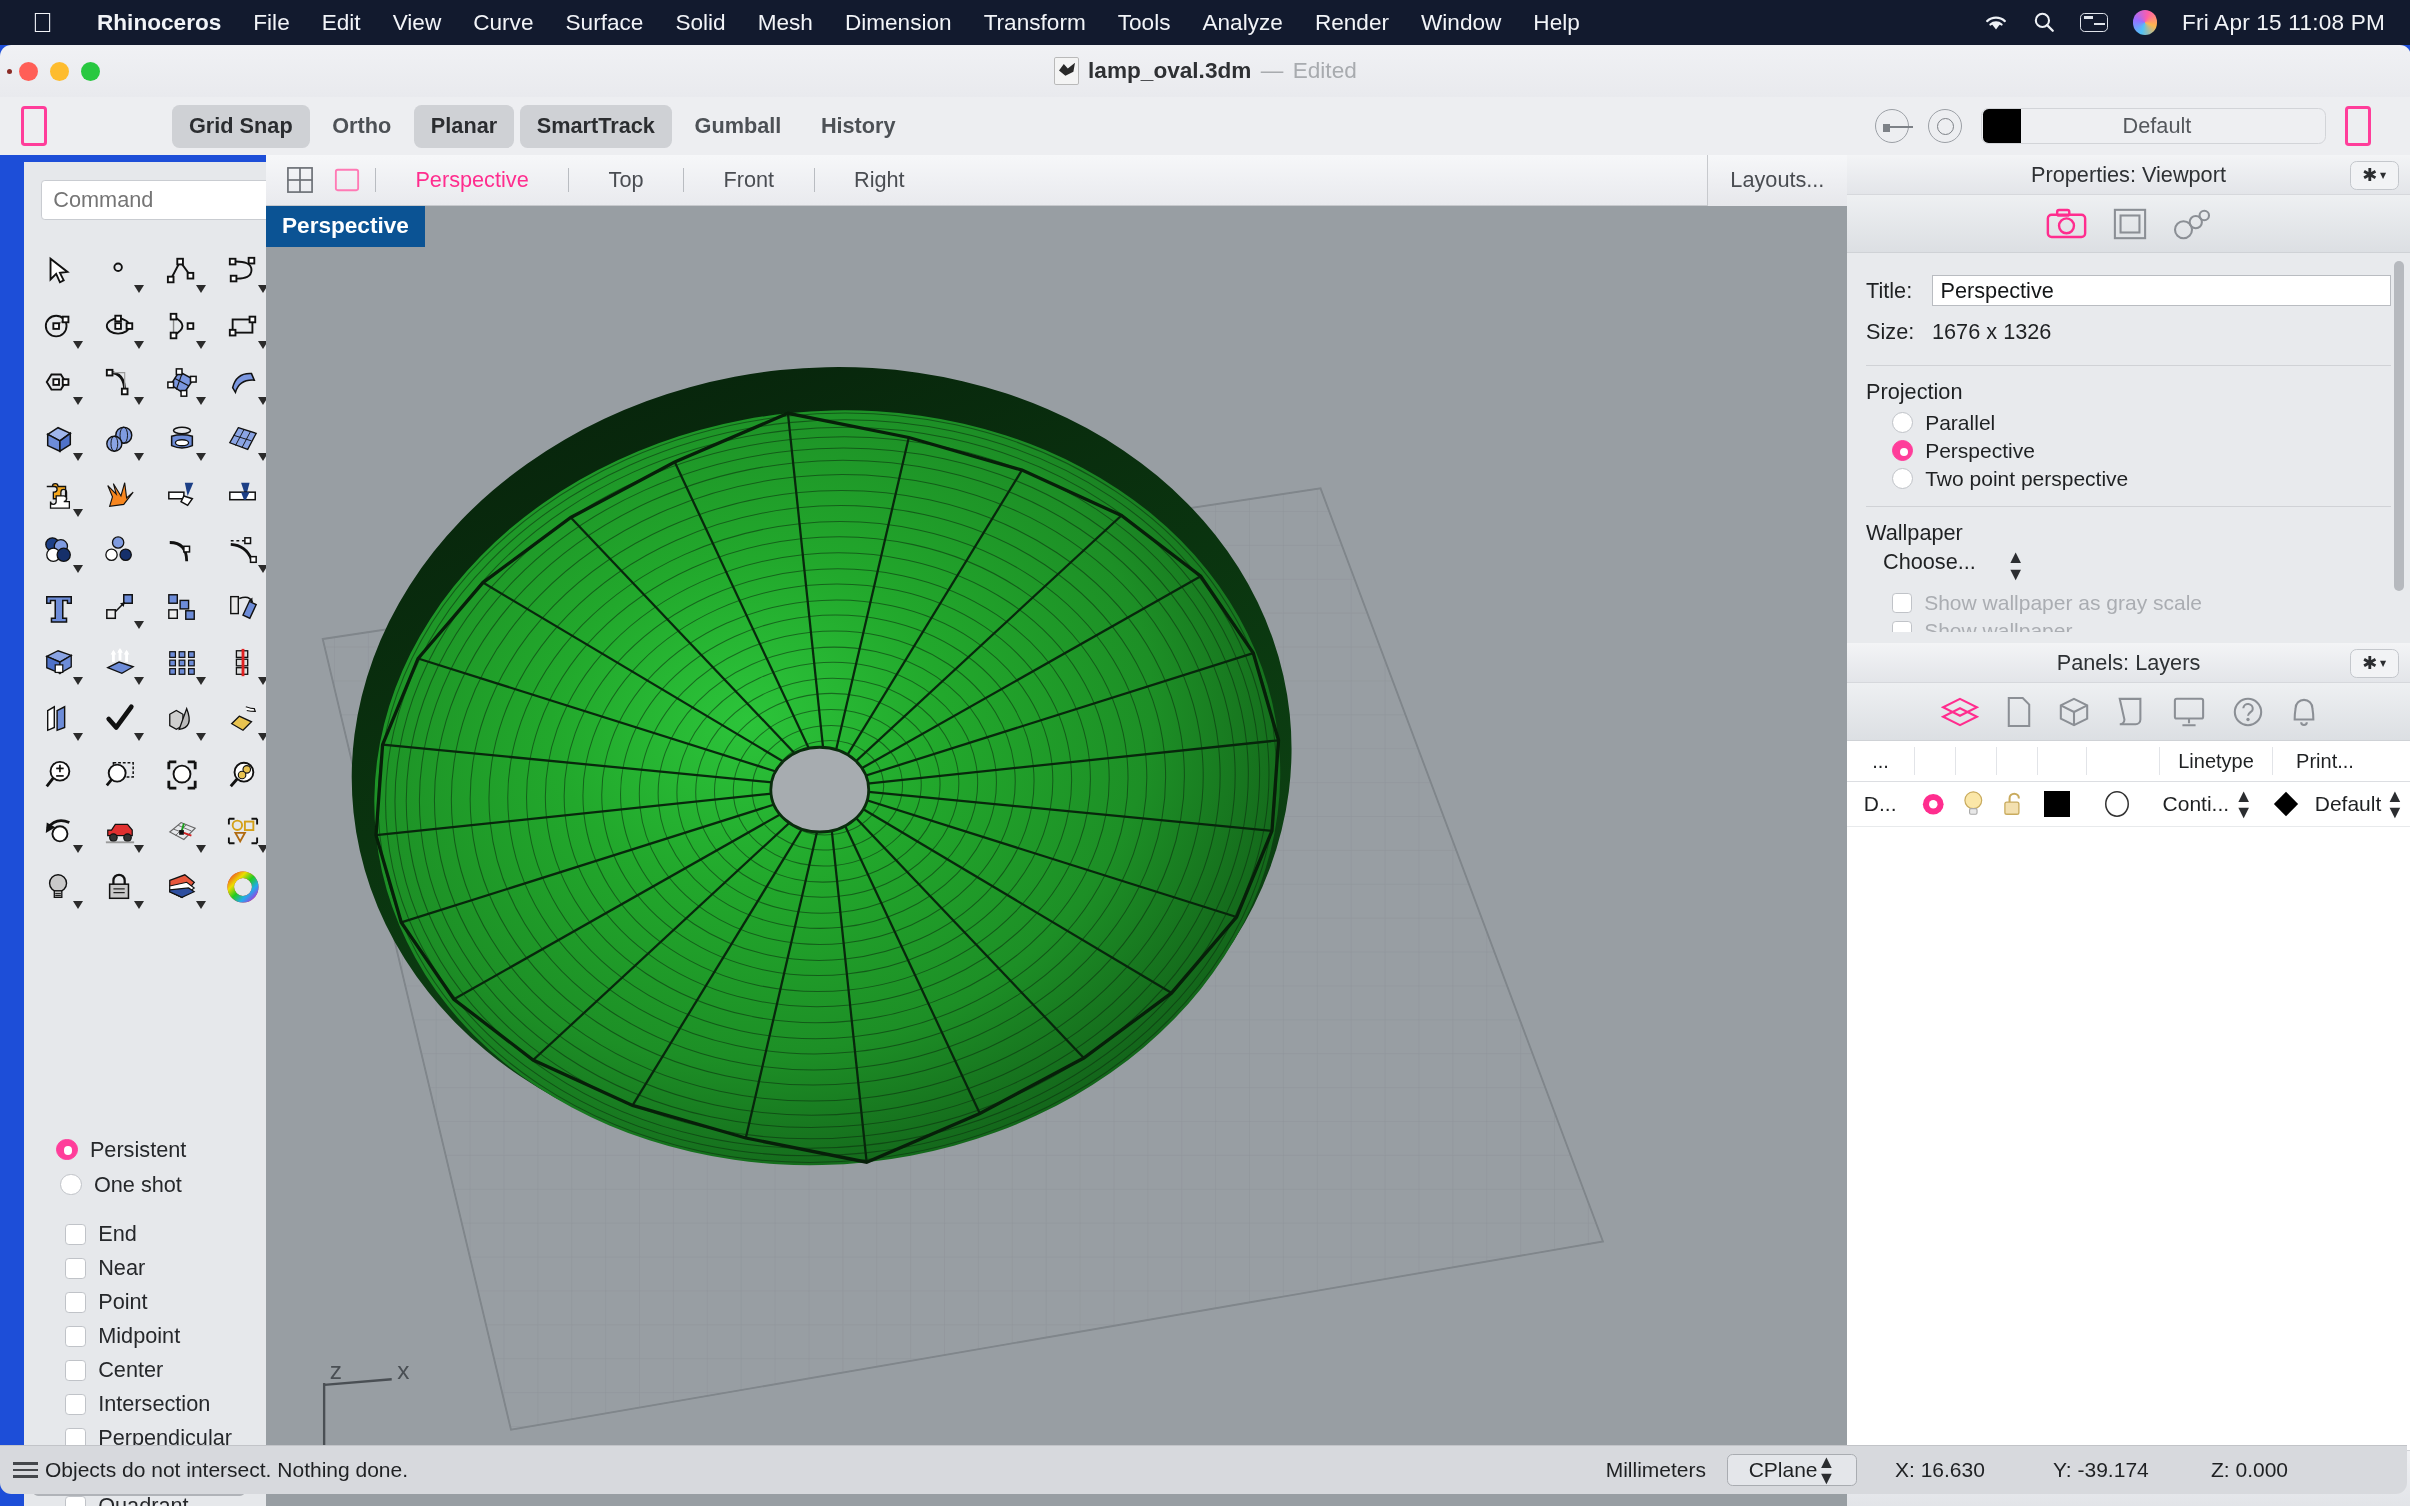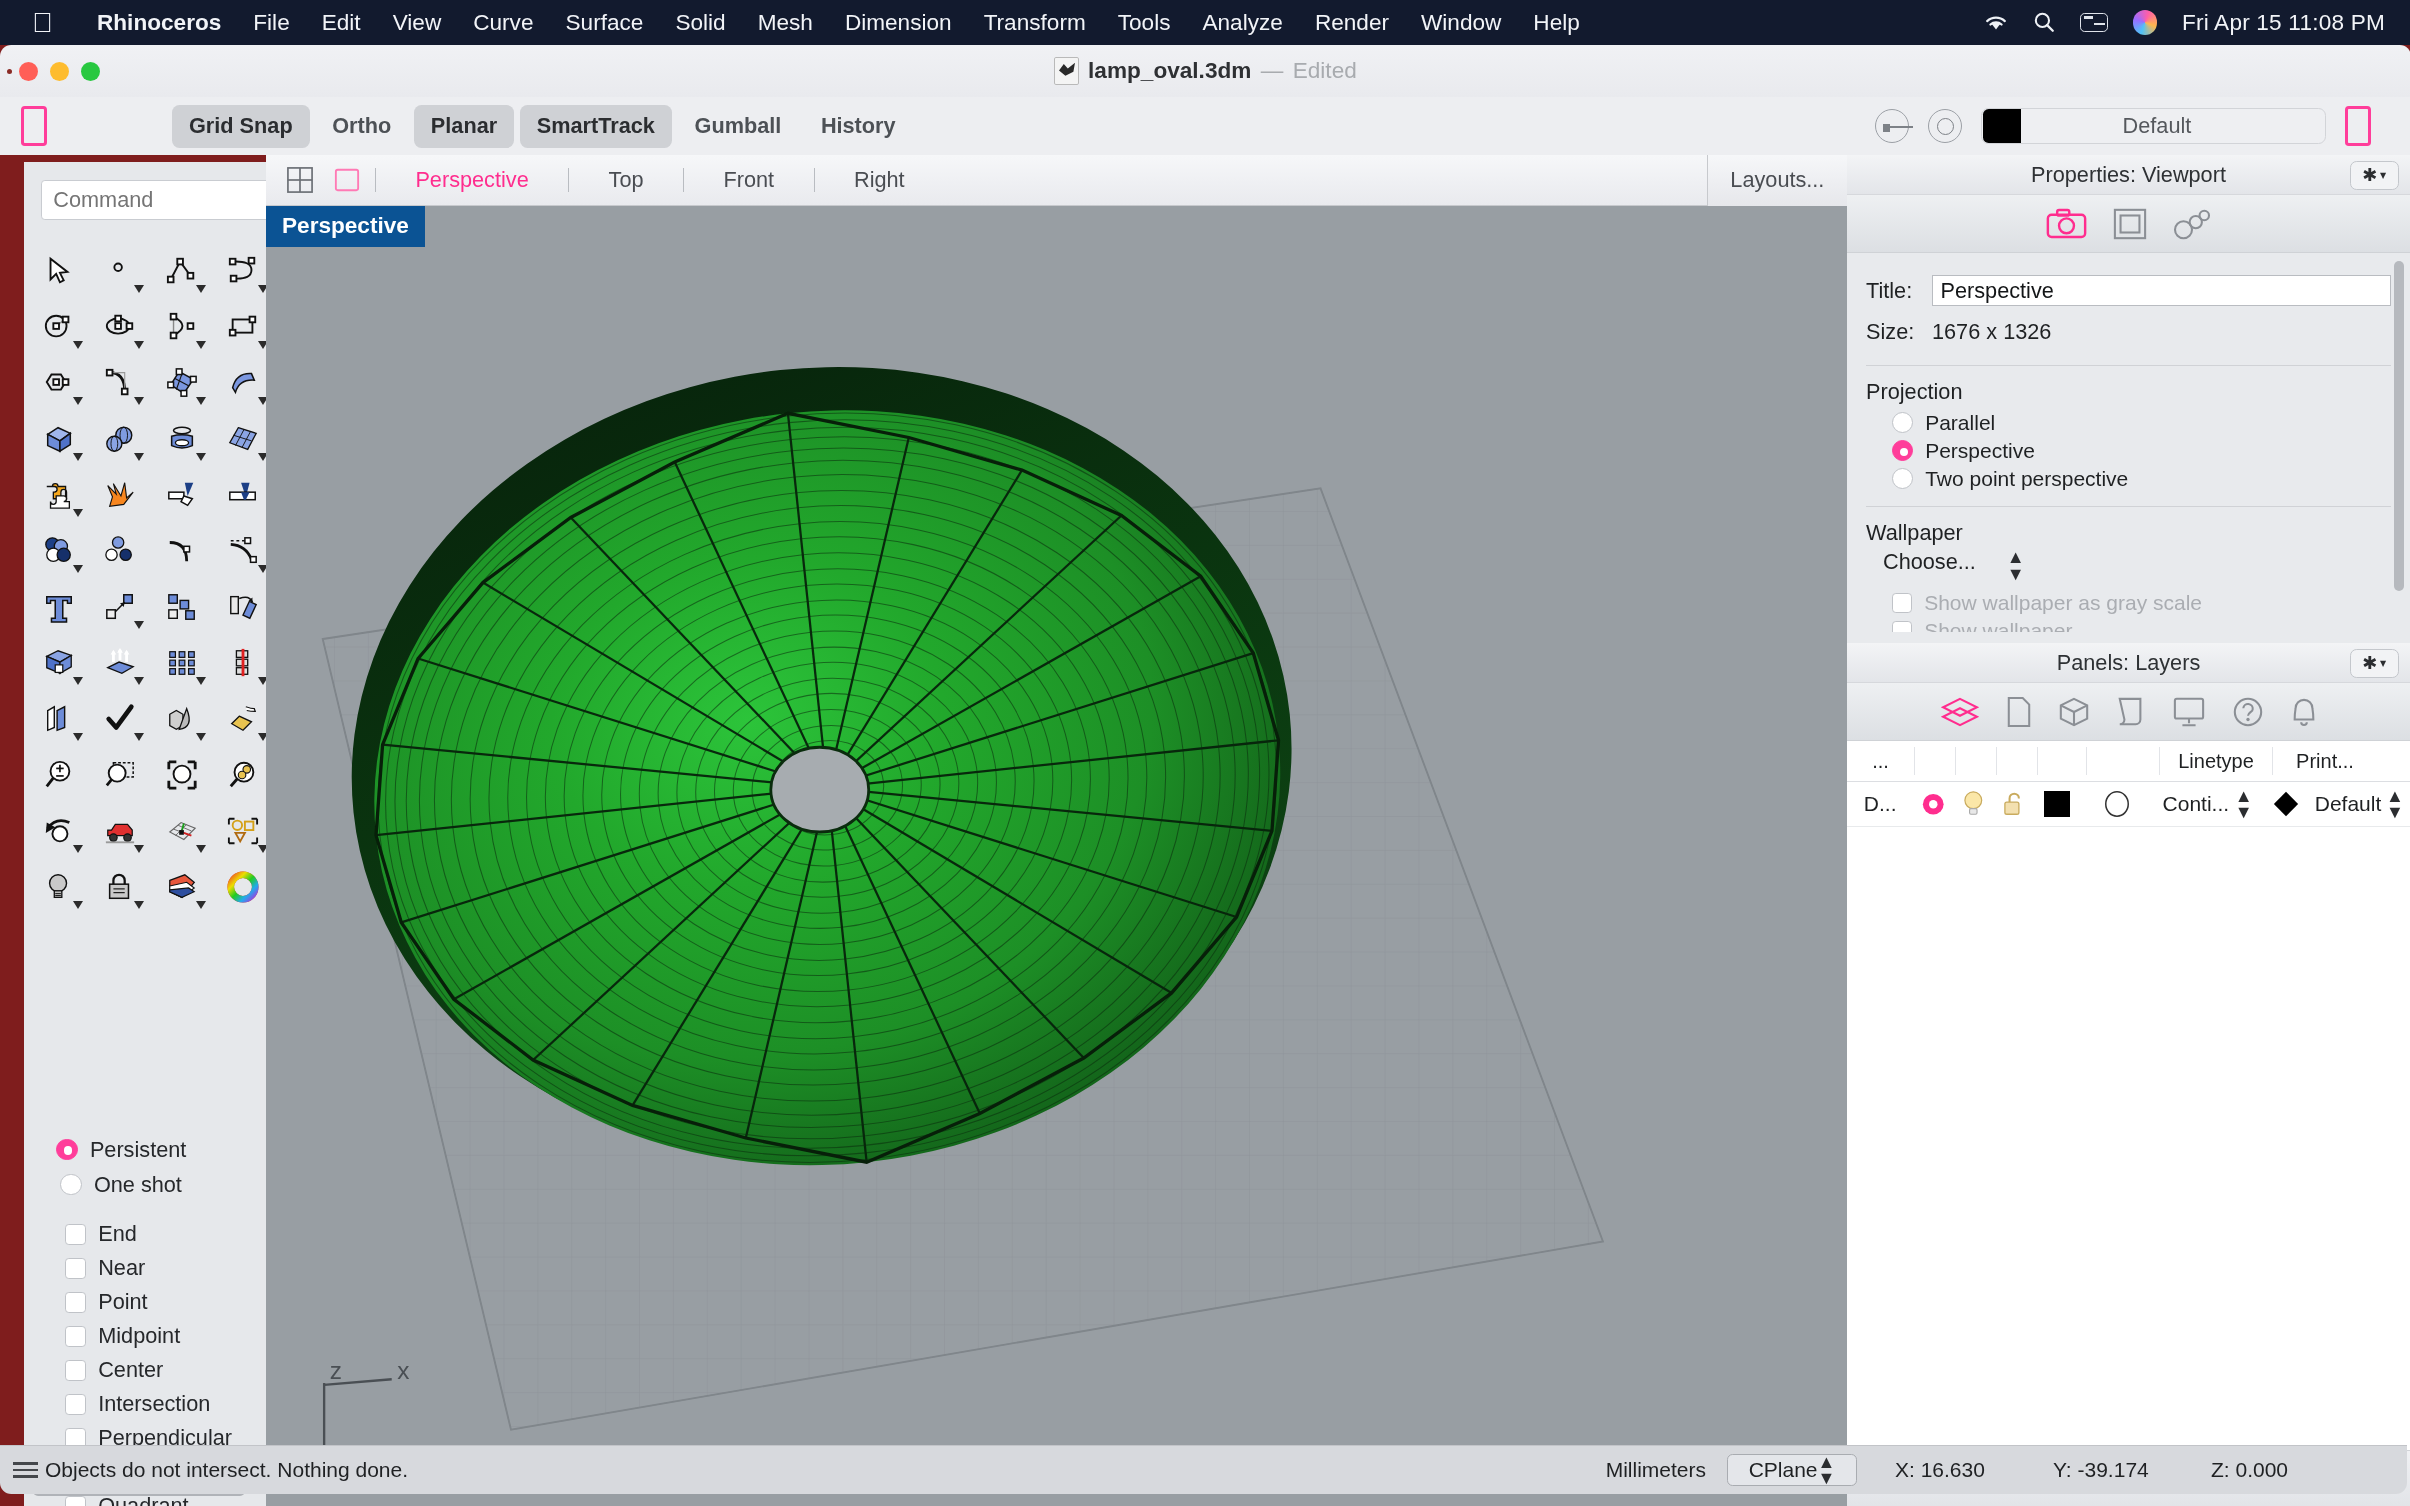--- a/index.html
+++ b/index.html
@@ -30,21 +30,21 @@
   }
   .ctrl-pill::before { content:""; position:absolute; left:2.8px; top:1.9px; width:8.5px; height:2.8px; background:#dfe3ea;}
   .ctrl-pill::after { content:""; position:absolute; left:12.2px; top:8.5px; width:11.3px; height:2.8px; background:#dfe3ea;}
   .siri {
     width: 24.5px; height: 24.5px; border-radius: 50%;
     background: conic-gradient(from 200deg,#4fc3f7,#9c6bff,#ff5ea8,#ffb74d,#4fc3f7);
   }
   
   #window {
     position: absolute; top: 45px; left: 0; width: 2411px; height: 1461px;
-    background: #7f1d1d;
+    background: #1d4ed8;
   }
   
   #titlebar {
     position: absolute; top: 0; left: 0; width: 2411px; height: 52px;
     background: linear-gradient(#f0f1f4,#e9eaee);
     border-top-left-radius: 11.3px; border-top-right-radius: 11.3px;
   }
   .traffic { position: absolute; top: 17px; left: 19px; display: flex; gap: 12.2px; }
   .tl { width: 19px; height: 19px; border-radius: 50%; }
   .tl.r { background:#ff5f57; } .tl.y { background:#febc2e; } .tl.g { background:#28c840; }

